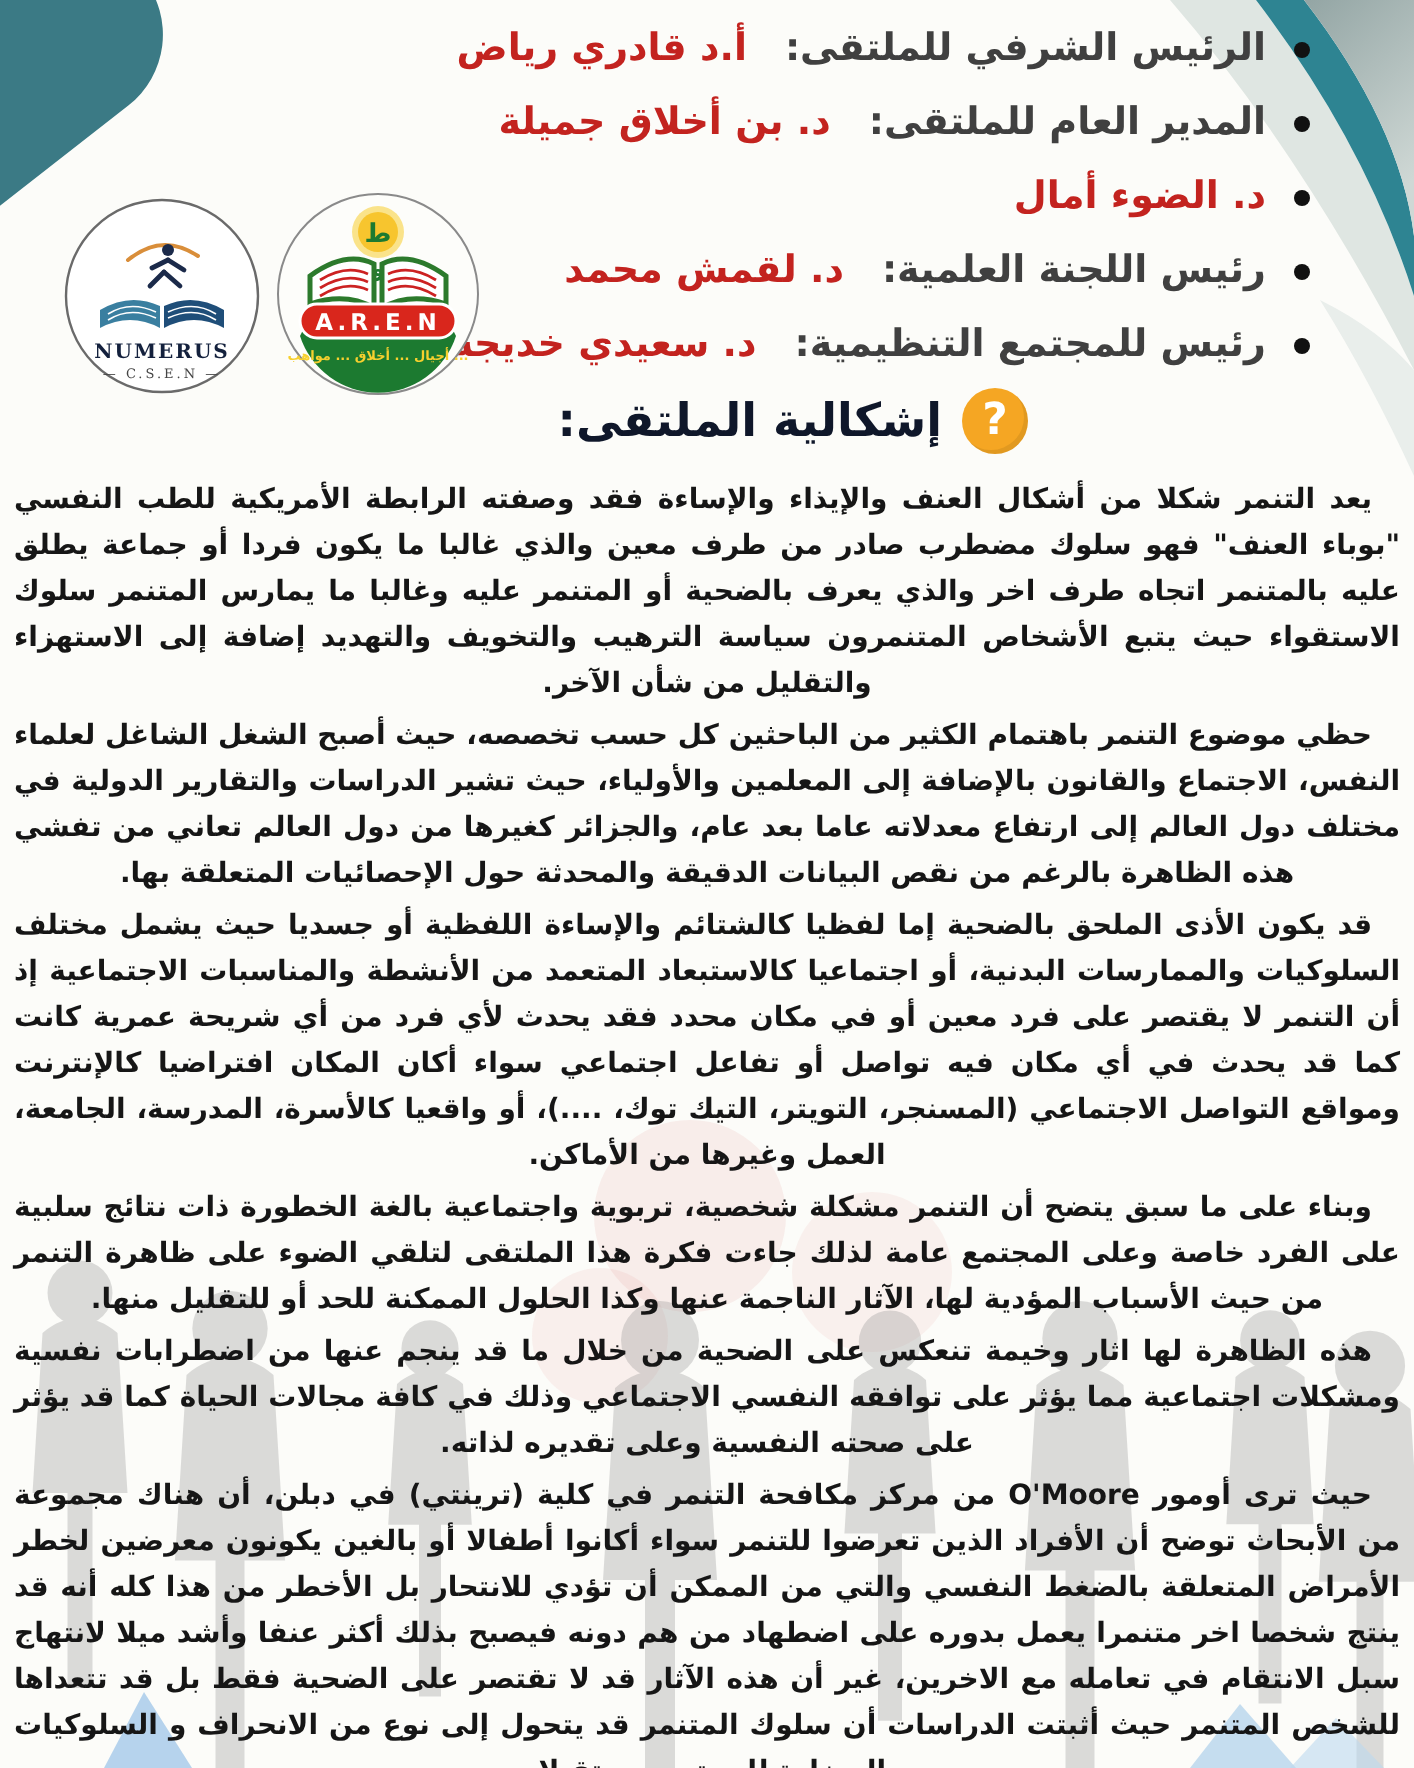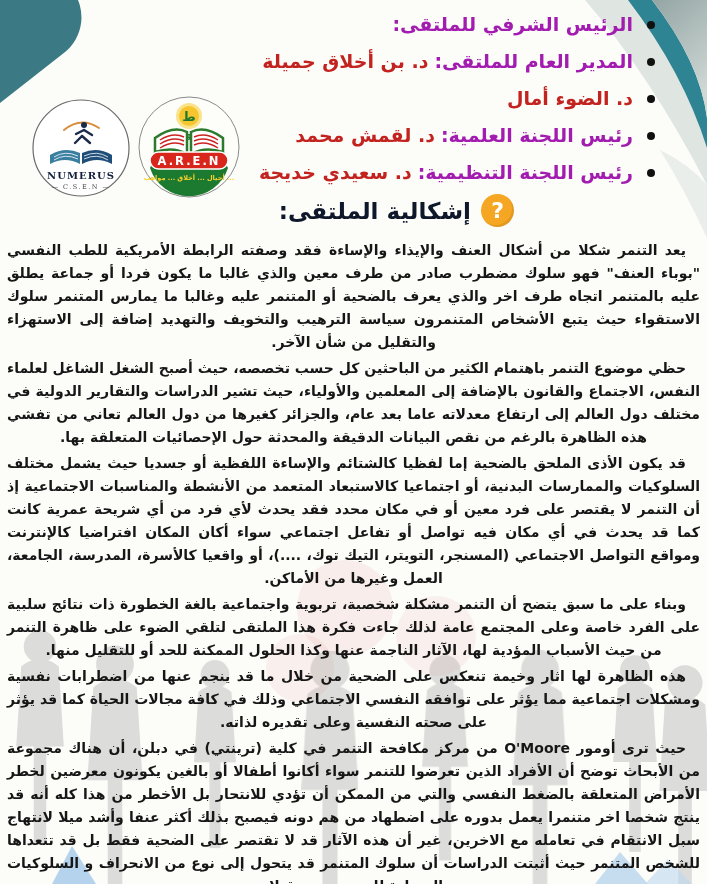--- a/index.html
+++ b/index.html
@@ -20,21 +20,21 @@
     list-style:none;direction:rtl;z-index:2;
   }
   .officials li{
     display:flex;align-items:center;margin-bottom:12px;
     font-size:19px;font-weight:bold;line-height:25px;white-space:nowrap;
   }
   .officials .dot{
     width:8px;height:8px;border-radius:50%;background:#111;
     margin-left:14px;flex:0 0 auto;
   }
-  .officials .role{color:#a21caf;margin-left:6px;}
+  .officials .role{color:#404040;margin-left:19px;}
   .officials .name{color:#c3231f;}
   
   .logo{position:absolute;z-index:2;}
   .logo-numerus{left:30px;top:97px;}
   .logo-aren{left:136px;top:94px;}
   
   .section-head{
     position:absolute;top:194px;right:193px;display:flex;align-items:center;
     direction:rtl;gap:10px;z-index:2;
   }
@@ -101,38 +101,39 @@
     </g>
     <polygon points="52,300 72,262 96,300" fill="#9fc6e8" opacity="0.75"></polygon>
     <polygon points="595,300 620,268 648,300" fill="#a8cdea" opacity="0.65"></polygon>
     <polygon points="645,300 668,275 692,300" fill="#bcd8ee" opacity="0.6"></polygon>
   </svg>
 
   <ul class="officials">
     <li>
       <span class="dot"></span>
       <span class="role">الرئيس الشرفي للملتقى:</span>
+      <span class="name">أ.د قادري رياض</span>
     </li>
     <li>
       <span class="dot"></span>
       <span class="role">المدير العام للملتقى:</span>
       <span class="name">د. بن أخلاق جميلة</span>
     </li>
     <li>
       <span class="dot"></span>
       <span class="name">د. الضوء أمال</span>
     </li>
     <li>
       <span class="dot"></span>
       <span class="role">رئيس اللجنة العلمية:</span>
       <span class="name">د. لقمش محمد</span>
     </li>
     <li>
       <span class="dot"></span>
-      <span class="role">رئيس اللجنة التنظيمية:</span>
+      <span class="role">رئيس للمجتمع التنظيمية:</span>
       <span class="name">د. سعيدي خديجة</span>
     </li>
   </ul>
 
   <svg class="logo logo-numerus" width="102" height="102" viewBox="0 0 102 102">
     <circle cx="51" cy="51" r="48" fill="#ffffff" stroke="#6a6a6a" stroke-width="1.2"></circle>
     <path d="M34,33 Q51,19 69,31" fill="none" stroke="#d98e3a" stroke-width="2" stroke-linecap="round"></path>
     <g stroke="#1b2a4a" stroke-width="2.4" stroke-linecap="round">
       <circle cx="54" cy="28" r="3" fill="#1b2a4a" stroke="none"></circle>
       <line x1="46" y1="37" x2="54" y2="33"></line>

